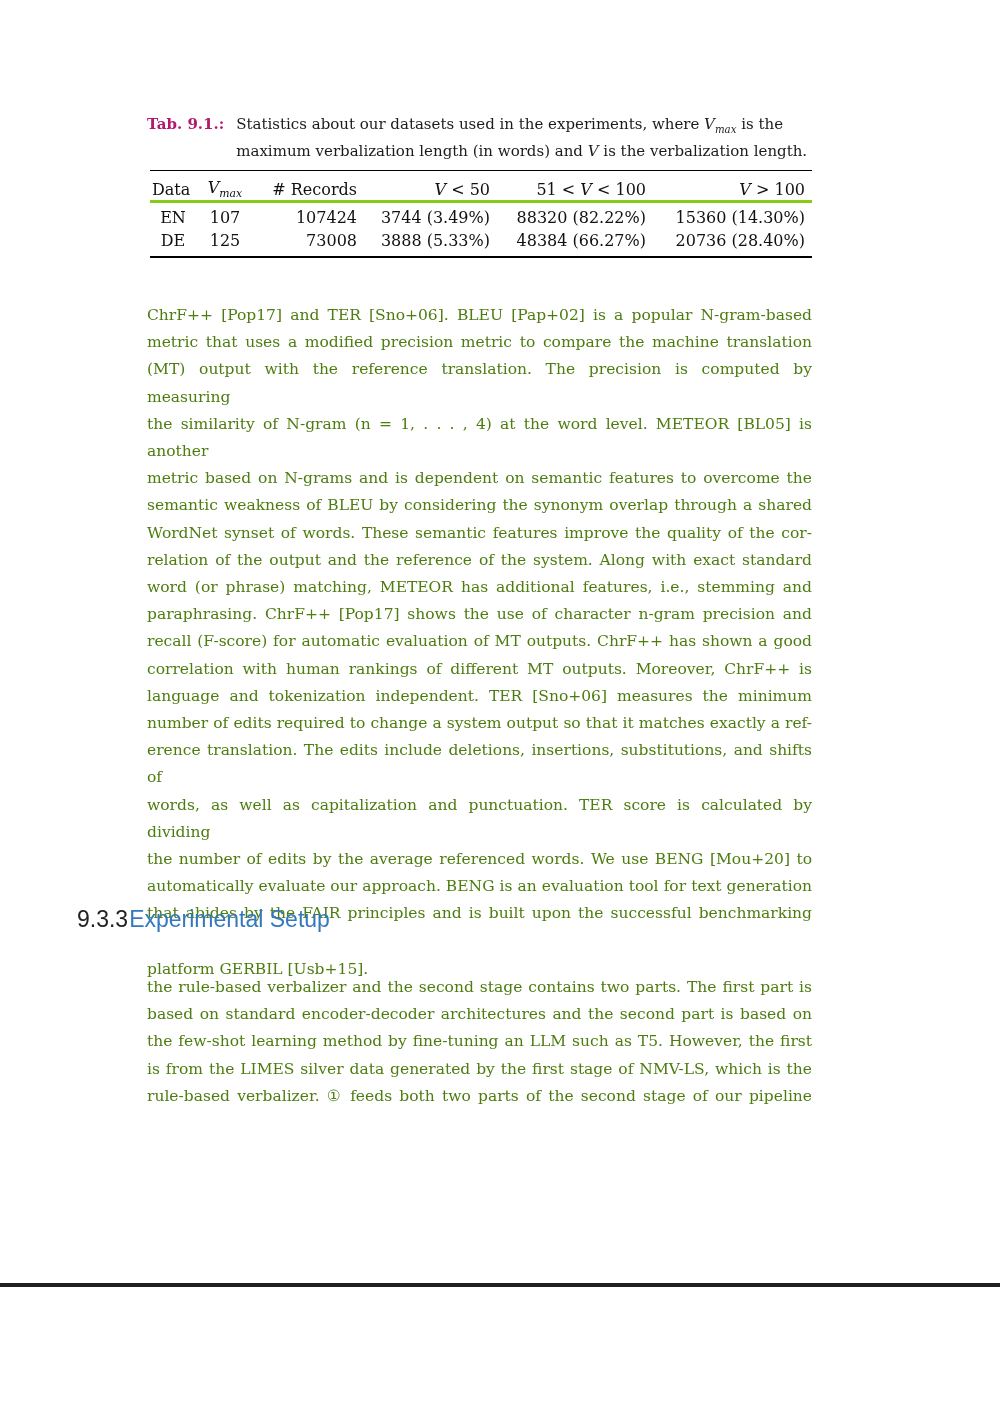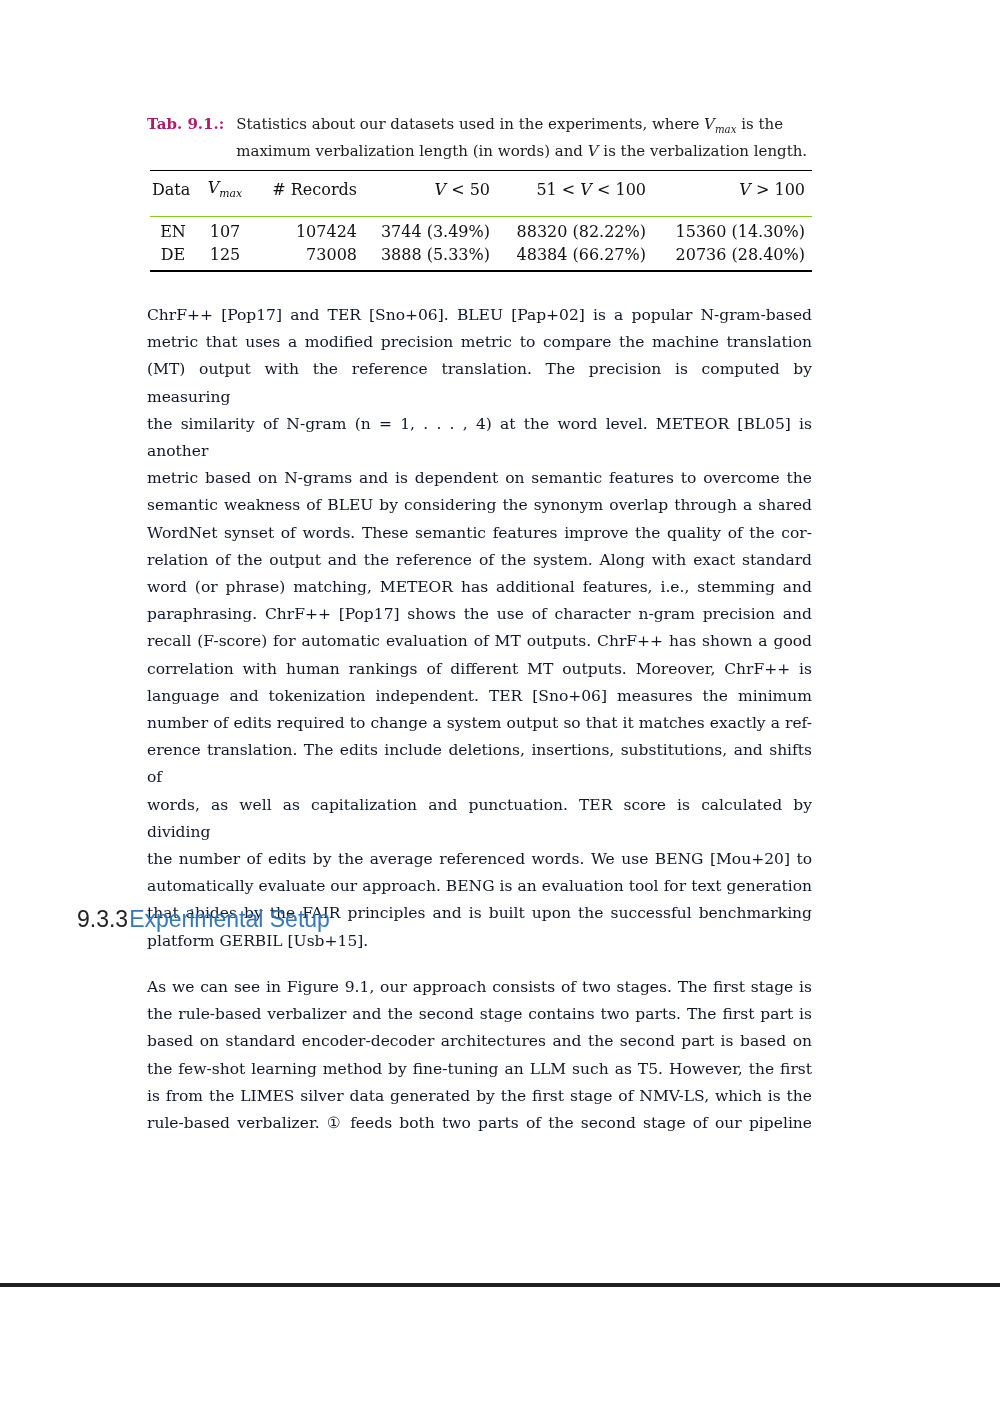--- a/index.html
+++ b/index.html
@@ -49,43 +49,43 @@
   .stats-table col.c2 { width: 58px; }
   .stats-table col.c3 { width: 103px; }
   .stats-table col.c4 { width: 133px; }
   .stats-table col.c5 { width: 156px; }
   .stats-table col.c6 { width: 166px; }
   .stats-table th, .stats-table td {
     padding: 0;
     font-weight: normal;
     white-space: nowrap;
   }
-  .stats-table thead th { padding: 7px 0 16px 0; border-bottom: 1px solid #84cc16; }
+  .stats-table thead th { padding: 7px 0 0 0; border-bottom: 3px solid #84cc16; }
   .stats-table tbody tr:first-child td { padding-top: 5px; }
   .stats-table tbody tr:last-child td { padding-bottom: 6px; }
   .stats-table td { padding-top: 2px; padding-bottom: 2px; }
   .th-data { text-align: left; padding-left: 2px !important; }
   .td-data { text-align: center; }
   .col-center { text-align: center; }
   .col-right { text-align: right; }
   .stats-table .last-col { padding-right: 7px !important; }
 
   
   .para {
     position: absolute;
     left: 147px;
     width: 665px;
     font-size: 15.5px;
     line-height: 27.2px;
-    color: #0f172a;
+    color: #4d7c0f;
   }
   .para-1 { top: 302px; }
   .para-2 { top: 974px; }
   .tline { text-align: justify; text-align-last: justify; white-space: normal; }
-  .tline-last { text-align-last: left; }
+  .tline-last { text-align-last: left; margin-top: 28px; }
 
   
   .section-heading {
     position: absolute;
     left: 77px; top: 906px;
     display: flex;
     gap: 1px;
     font-family: "Liberation Sans", sans-serif;
     font-size: 23px;
     font-weight: 400;
@@ -207,21 +207,20 @@
       <div class="tline">that abides by the FAIR principles and is built upon the successful benchmarking</div>
       <div class="tline tline-last">platform GERBIL [Usb+15].</div>
     </div>
 
   <div class="section-heading">
     <span class="sec-num">9.3.3</span>
     <span class="sec-title">Experimental Setup</span>
   </div>
 
   <div class="para para-2">
-      <div class="tline">As we can see in Figure 9.1, our approach consists of two stages. The first stage is</div>
       <div class="tline">the rule-based verbalizer and the second stage contains two parts. The first part is</div>
       <div class="tline">based on standard encoder-decoder architectures and the second part is based on</div>
       <div class="tline">the few-shot learning method by fine-tuning an LLM such as T5. However, the first</div>
       <div class="tline">is from the LIMES silver data generated by the first stage of NMV-LS, which is the</div>
       <div class="tline">rule-based verbalizer. ① feeds both two parts of the second stage of our pipeline</div>
     </div>
 
   <div class="footer-pagenum">146</div>
   <div class="footer-rule"></div>
   <div class="footer-chapter-label">Chapter 9</div>

